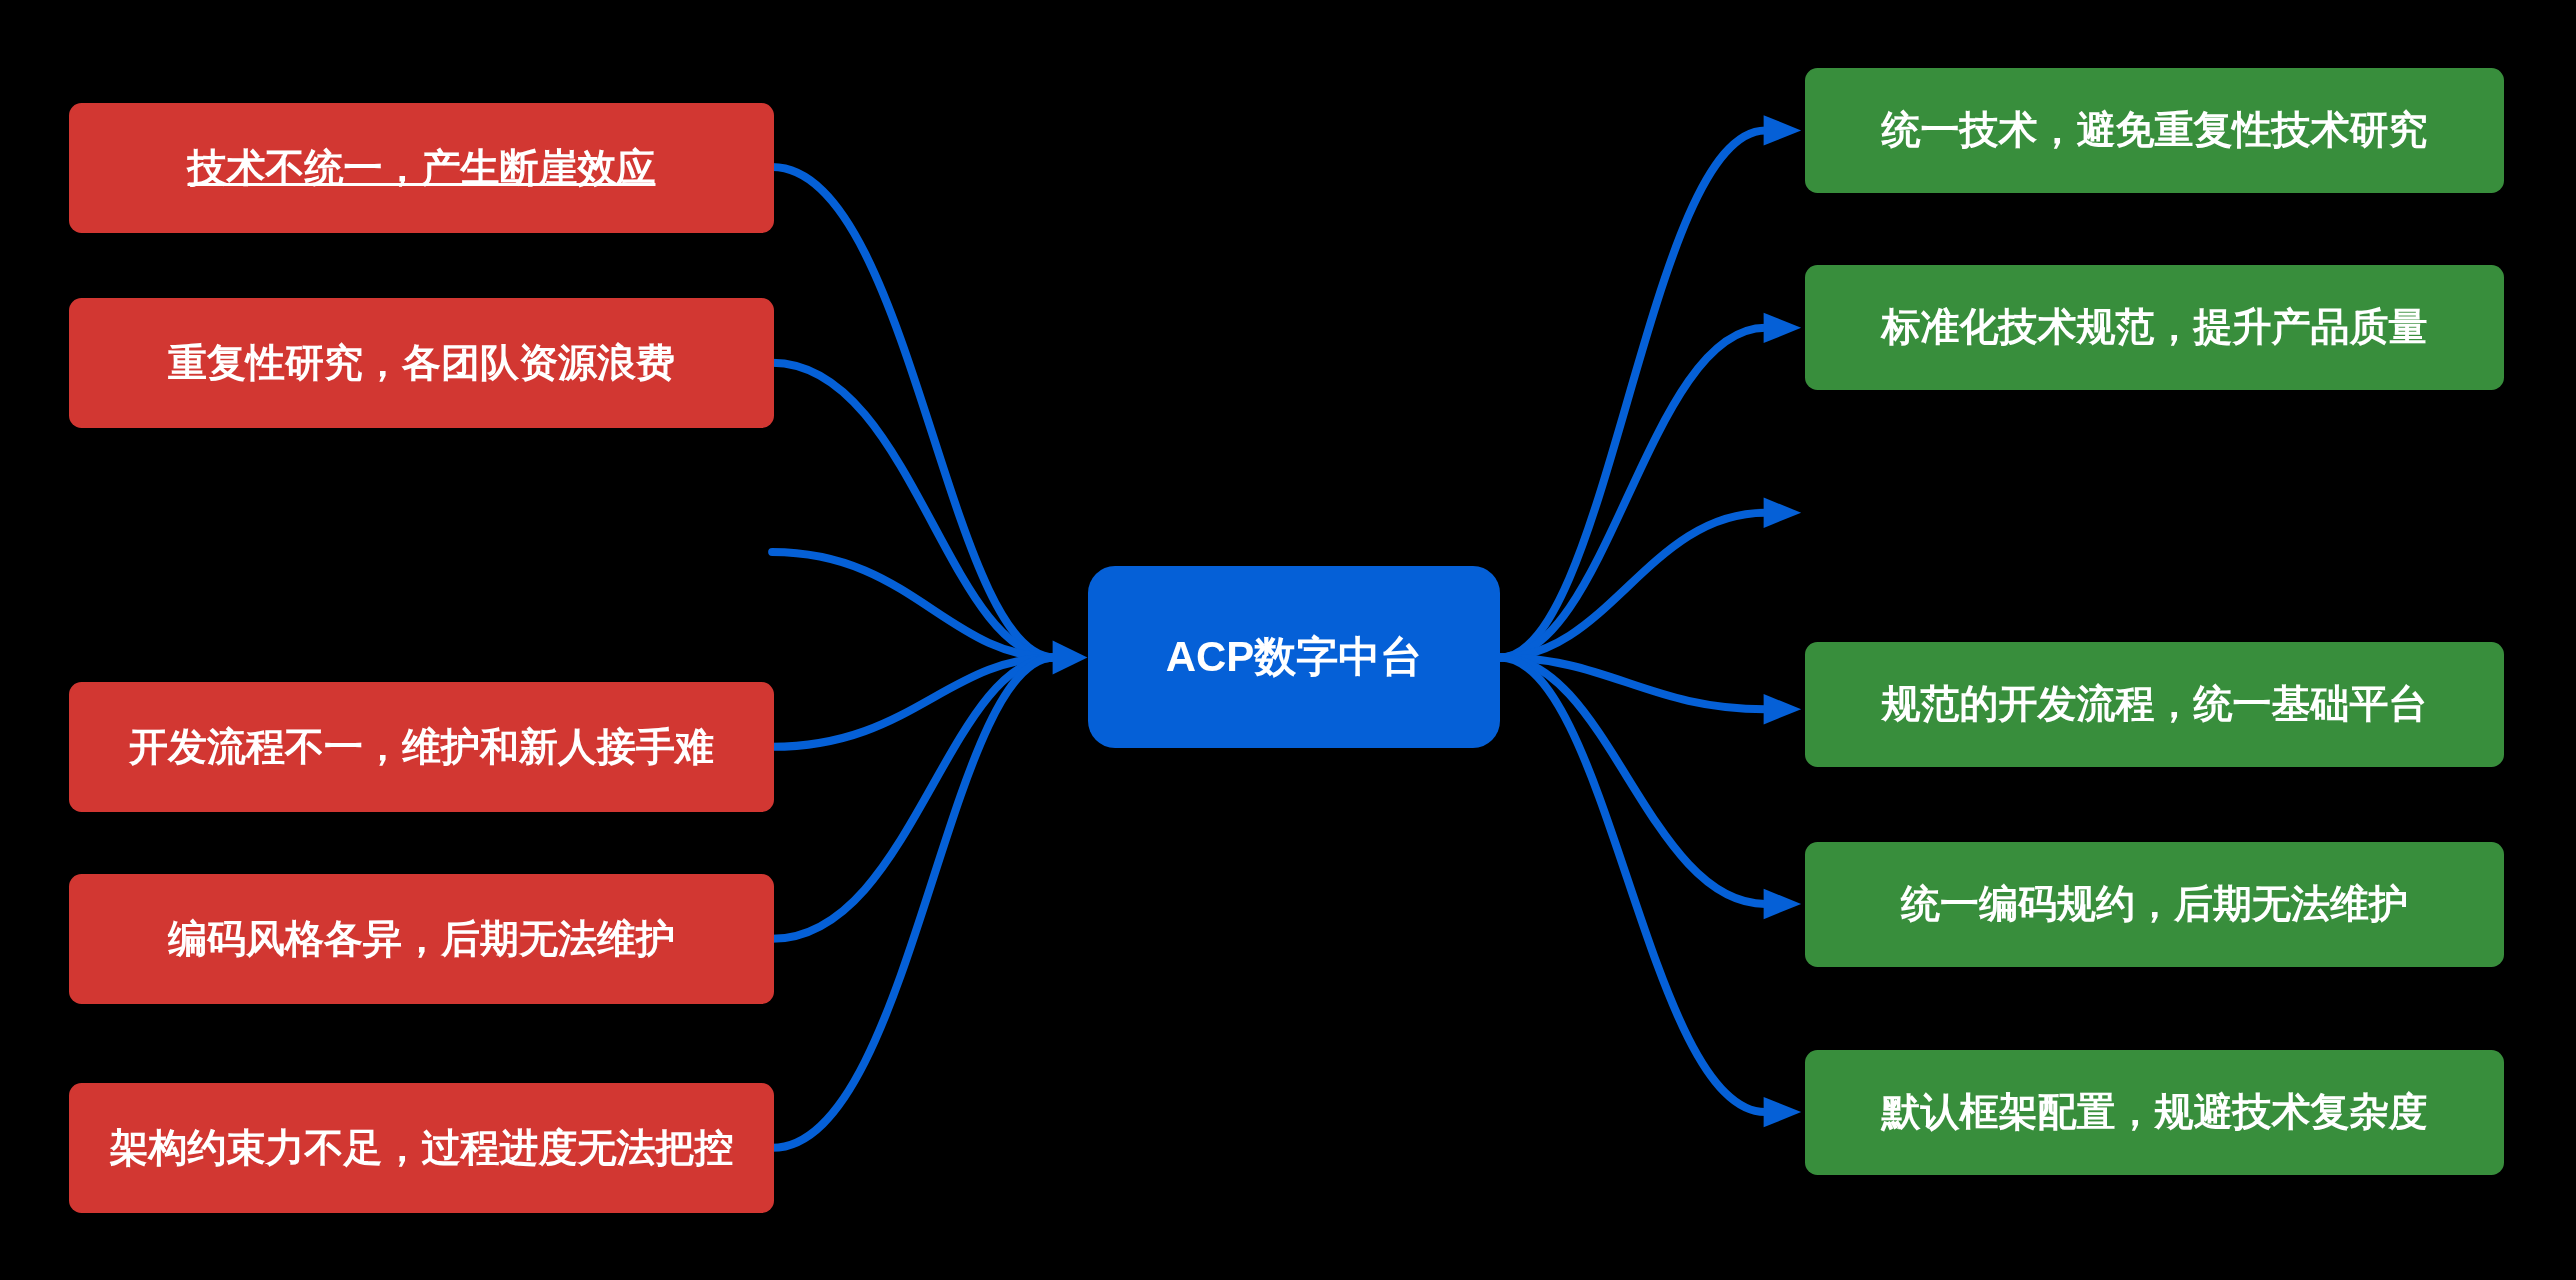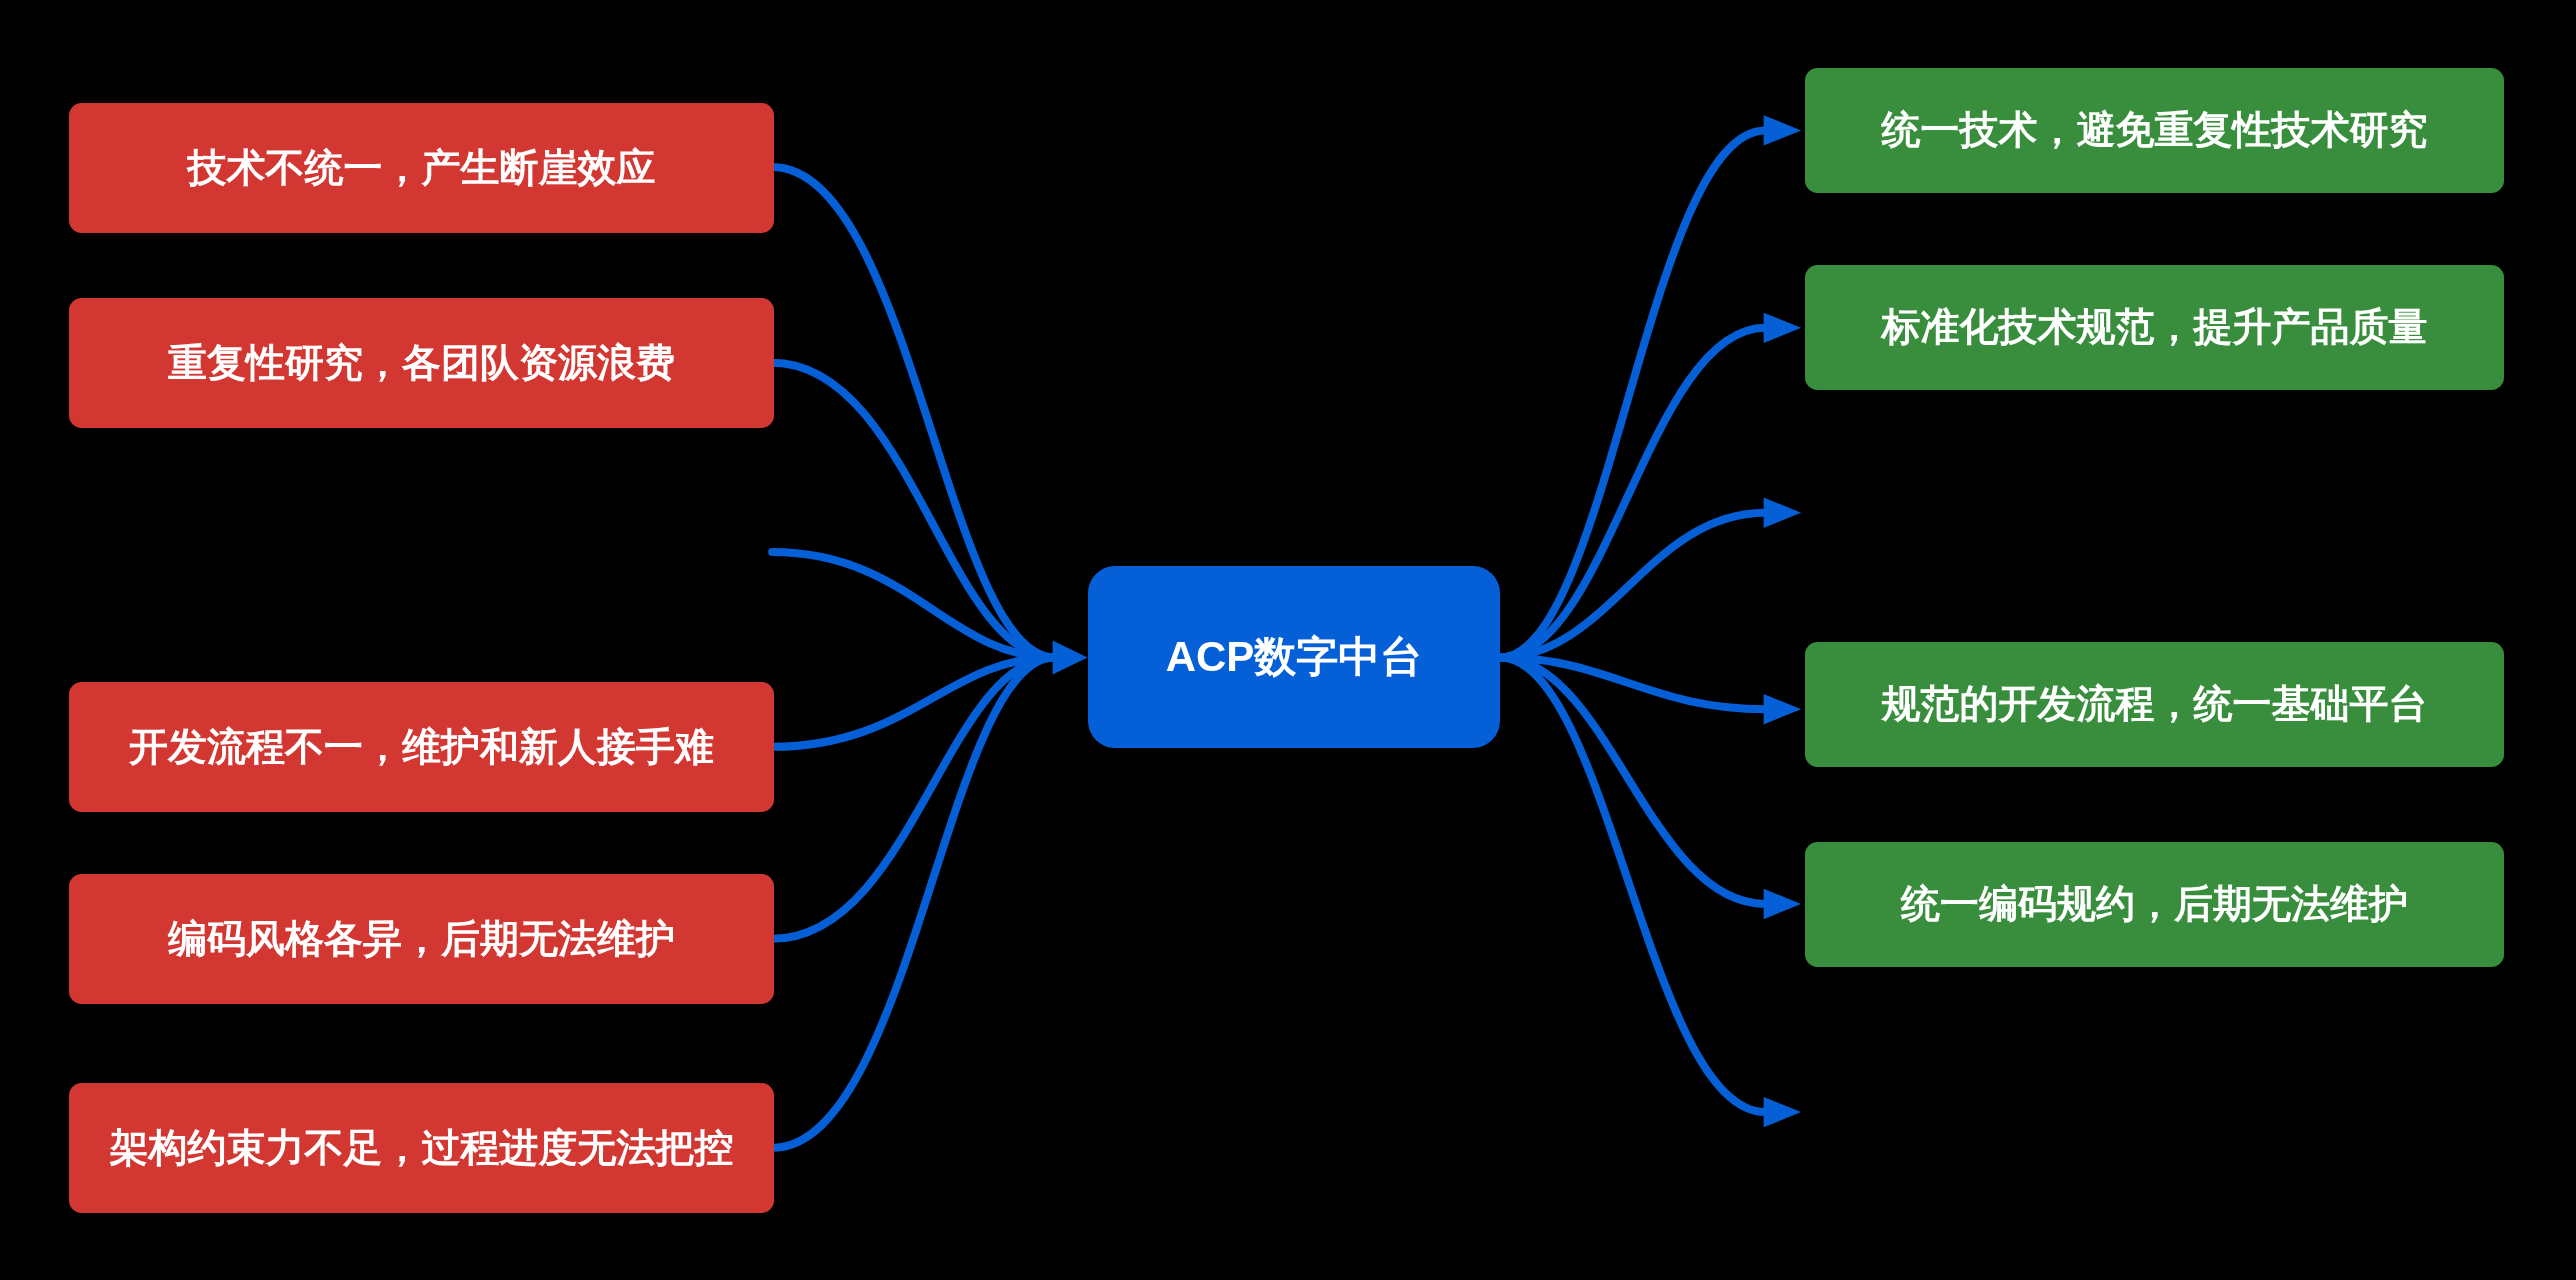--- a/index.html
+++ b/index.html
@@ -63,21 +63,21 @@
   }
   .center-node {
     left: 1088px;
     top: 566px;
     width: 412px;
     height: 182px;
     background: var(--platform);
     font-size: 42px;
     border-radius: 27px;
   }
-  .pos-p1 { top: 103px; }
+  .pos-p1 { top: 103px; text-decoration: underline; }
   .pos-p2 { top: 298px; }
   .pos-p3 { top: 487px; }
   .pos-p4 { top: 682px; }
   .pos-p5 { top: 874px; }
   .pos-p6 { top: 1083px; }
   .pos-b1 { top: 68px; }
   .pos-b2 { top: 265px; }
   .pos-b3 { top: 450px; }
   .pos-b4 { top: 642px; }
   .pos-b5 { top: 842px; }
@@ -137,15 +137,18 @@
   </div>
   <div class="node benefit-node pos-b2">
     <span>标准化技术规范，提升产品质量</span>
   </div>
   <div class="node benefit-node pos-b4">
     <span>规范的开发流程，统一基础平台</span>
   </div>
   <div class="node benefit-node pos-b5">
     <span>统一编码规约，后期无法维护</span>
   </div>
+  <div class="node benefit-node pos-b6">
+    <span>默认框架配置，规避技术复杂度</span>
+  </div>
 
 </div>
 
 
 </body></html>

